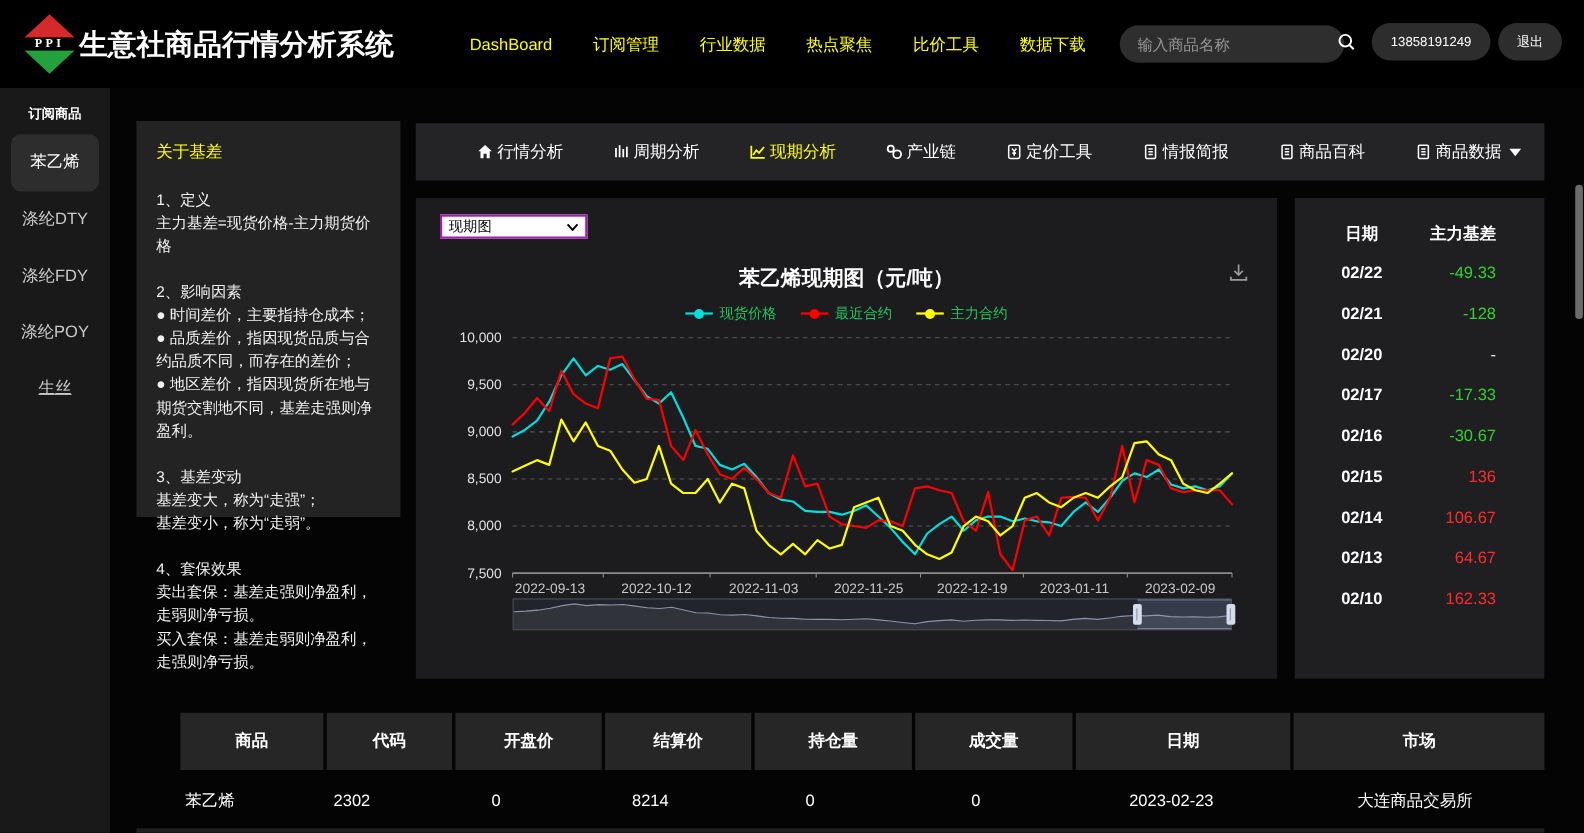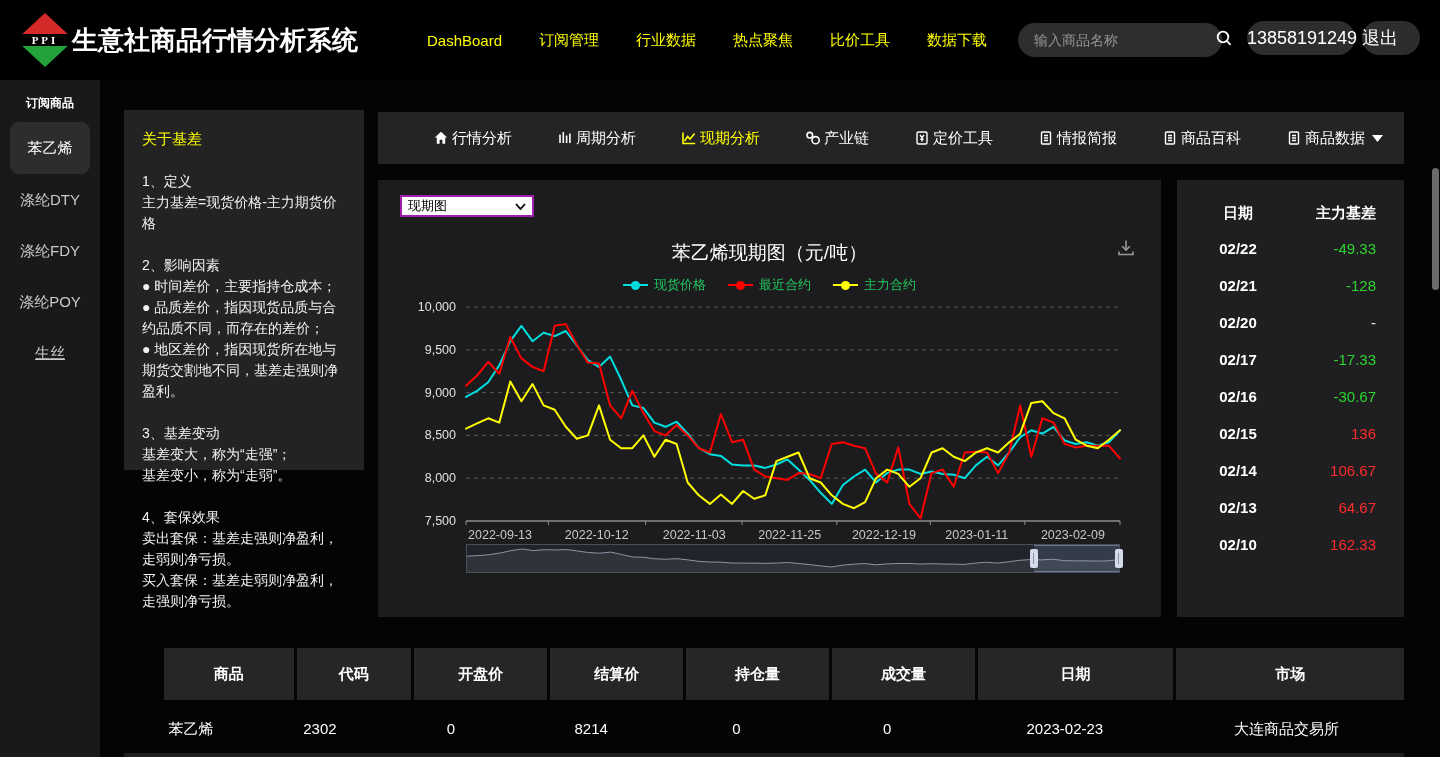--- a/index.html
+++ b/index.html
@@ -17,21 +17,21 @@
       color:#fff; font:bold 11px/12px "Liberation Serif",serif; text-align:center; letter-spacing:3px; }
   .app-title { position:absolute; left:72px; top:0; height:80px; line-height:80px;
       font-size:26px; font-weight:bold; color:#fff; }
   .top-nav { position:absolute; left:427px; top:0; height:80px; display:flex; align-items:center; gap:37px; }
   .top-nav a { color:#ffff00; font-size:15px; text-decoration:none; white-space:nowrap; cursor:pointer; }
   .search-pill { position:absolute; left:1018px; top:23px; width:204px; height:34px;
       background:#2e2e2e; border-radius:17px; display:flex; align-items:center; padding:0 10px 0 16px; }
   .search-pill input { flex:1; background:transparent; border:none; outline:none; color:#ddd; font-size:14px; }
   .search-pill input::placeholder { color:#969696; }
   .pill-btn { position:absolute; top:21px; height:34px; background:#2d2d2d; border-radius:17px;
-      color:#fff; font-size:18px; text-align:left; line-height:34px; cursor:pointer; }
+      color:#fff; font-size:12px; text-align:center; line-height:34px; cursor:pointer; }
   .phone-pill { left:1247px; width:108px; }
   .logout-pill { left:1362px; width:58px; }
 
   
   .sidebar { position:absolute; left:0; top:80px; width:100px; height:677px; background:#191919; }
   .sidebar-title { margin-top:15px; text-align:center; font-size:12px; font-weight:bold; color:#fff; }
   .side-item-active { margin:10px auto 0; width:80px; height:52px; background:#2d2d2d; border-radius:9px;
       text-align:center; line-height:52px; font-size:15px; color:#fff; cursor:pointer; }
   .side-item { height:51px; line-height:51px; text-align:center; font-size:15px; color:#c9c9c9; cursor:pointer; }
   .side-item.underline { text-decoration:underline; }
@@ -49,21 +49,21 @@
   .tab.active { color:#ffff00; }
   .tab svg { display:block; }
   .caret-down { margin-left:4px; }
 
   
   .chart-card { position:absolute; left:378px; top:180px; width:783px; height:437px; background:#1c1c1f; }
   .chart-select { position:absolute; left:22px; top:15px; width:134px; height:22px; background:#fff;
       border:2px solid #a21caf; color:#000; font-size:13px; line-height:20px; padding:0 6px;
       display:flex; justify-content:space-between; align-items:center; cursor:pointer; }
   .chart-title { position:absolute; left:0; top:60px; width:100%; text-align:center;
-      font-size:19px; font-weight:normal; color:#fff; }
+      font-size:19px; font-weight:bold; color:#fff; }
   .dl-btn { position:absolute; right:24px; top:58px; cursor:pointer; }
   .legend-row { position:absolute; left:0; top:96px; width:100%; display:flex; justify-content:center; gap:22px; }
   .legend-item { display:flex; align-items:center; gap:6px; cursor:pointer; }
   .legend-line { position:relative; width:25px; height:2px; }
   .legend-dot { position:absolute; left:8px; top:-3.5px; width:9px; height:9px; border-radius:50%; }
   .legend-label { font-size:13px; color:#22c55e; }
   #chart-svg { position:absolute; left:0; top:0; width:783px; height:437px; }
 
   
   .datazoom { position:absolute; left:88px; top:364px; width:654px; height:29px;
@@ -71,21 +71,21 @@
   .dz-window { position:absolute; top:0; height:100%; background:rgba(140,172,210,.18);
       border-top:1px solid rgba(170,195,230,.45); border-bottom:1px solid rgba(170,195,230,.45); }
   .dz-handle { position:absolute; top:4px; width:8px; height:19px; background:#d4dcec; border-radius:2px; cursor:ew-resize; }
   .dz-handle::after { content:""; position:absolute; left:3px; top:4px; width:1px; height:11px; background:#8a93a8; }
 
   
   .basis-panel { position:absolute; left:1177px; top:180px; width:227px; height:437px; background:#1f1f22; padding-top:16px; }
   .basis-head { display:flex; height:34px; line-height:34px; font-weight:bold; font-size:15px; }
   .basis-row { display:flex; height:37px; line-height:37px; font-size:15px; }
   .b-date { width:110px; text-align:center; padding-left:12px; font-weight:bold; }
-  .b-val { flex:1; text-align:right; padding-right:28px; }
+  .b-val { flex:1; text-align:right; padding-right:44px; }
   .c-red { color:#ff2b2b; } .c-green { color:#2ed32e; } .c-neutral { color:#e8e8e8; }
 
   
   .bottom-table { position:absolute; left:124px; top:648px; width:1280px; }
   .bt-head { display:flex; gap:3px;padding-left:40px; }
   .bt-head .cell { background:#262626; height:52px; line-height:52px; text-align:center;
       font-weight:bold; font-size:15px; }
   .bt-row { display:flex; gap:3px; margin-top:3px; }
   .bt-row .cell { height:51px; line-height:51px; text-align:center; font-size:15px; }
   .w0{width:136px}.w1{width:120px}.w2{width:140px}.w3{width:139px}.w4{width:150px}.w5{width:150px}.w6{width:205px}.w7{width:239px}

